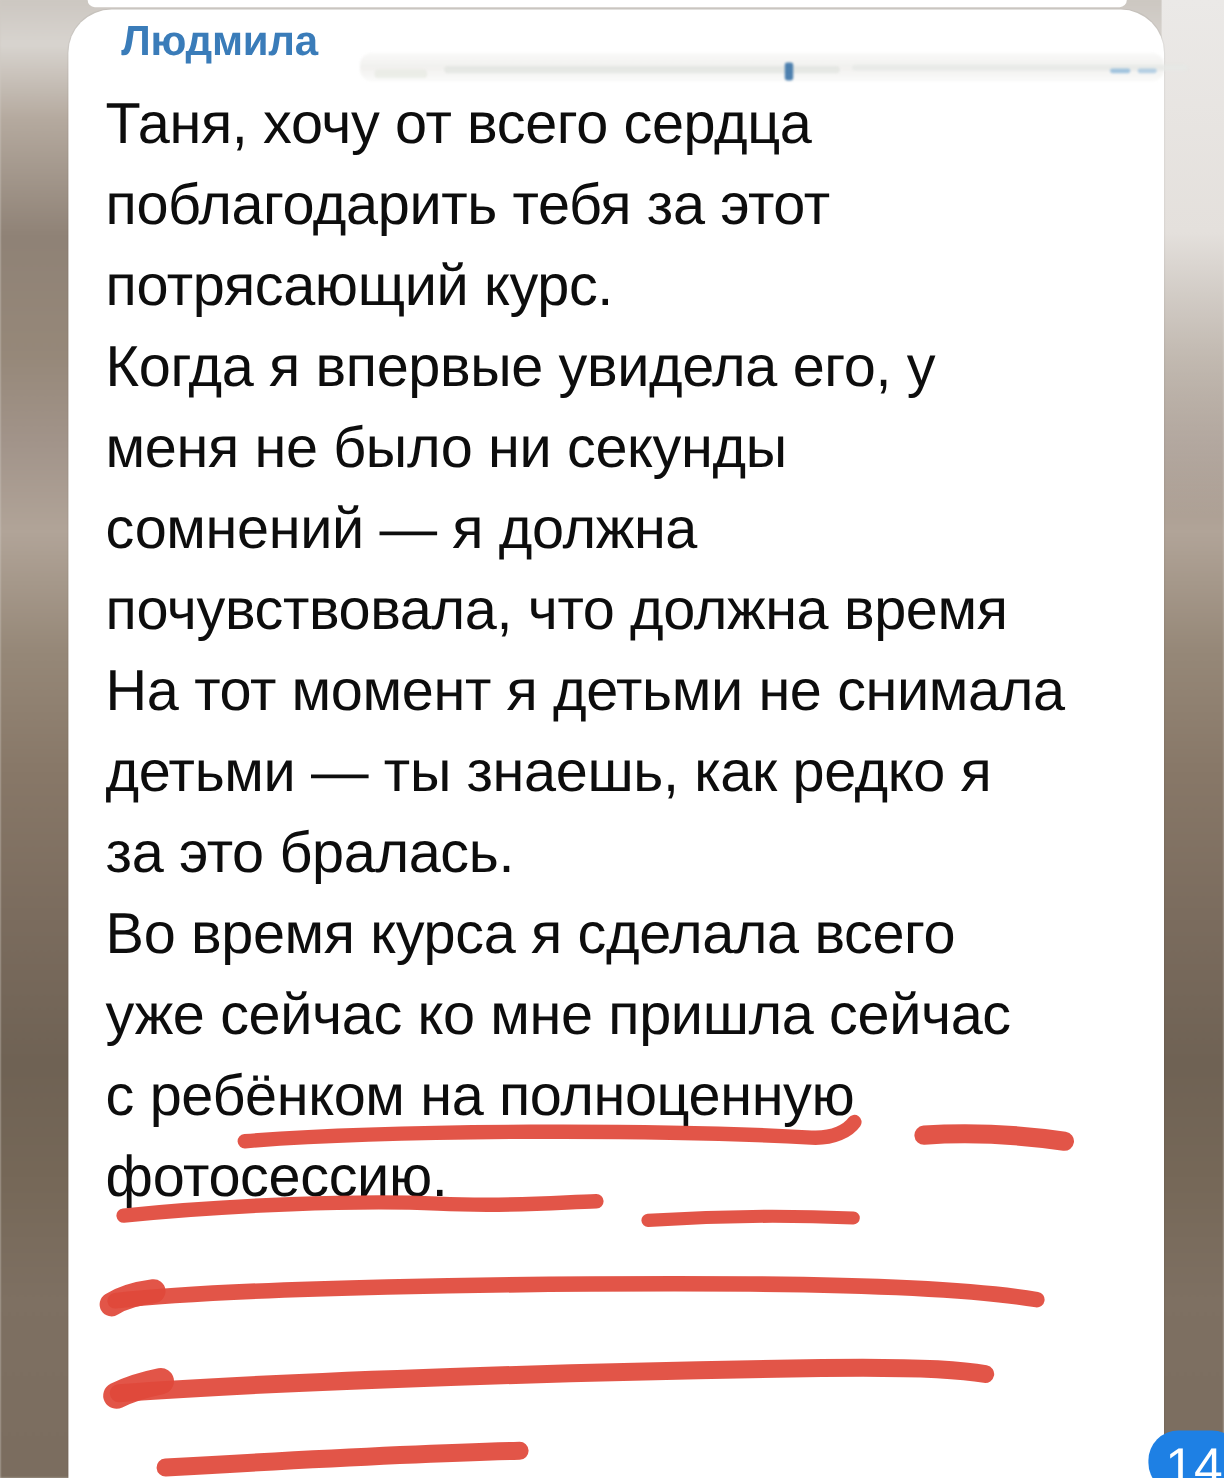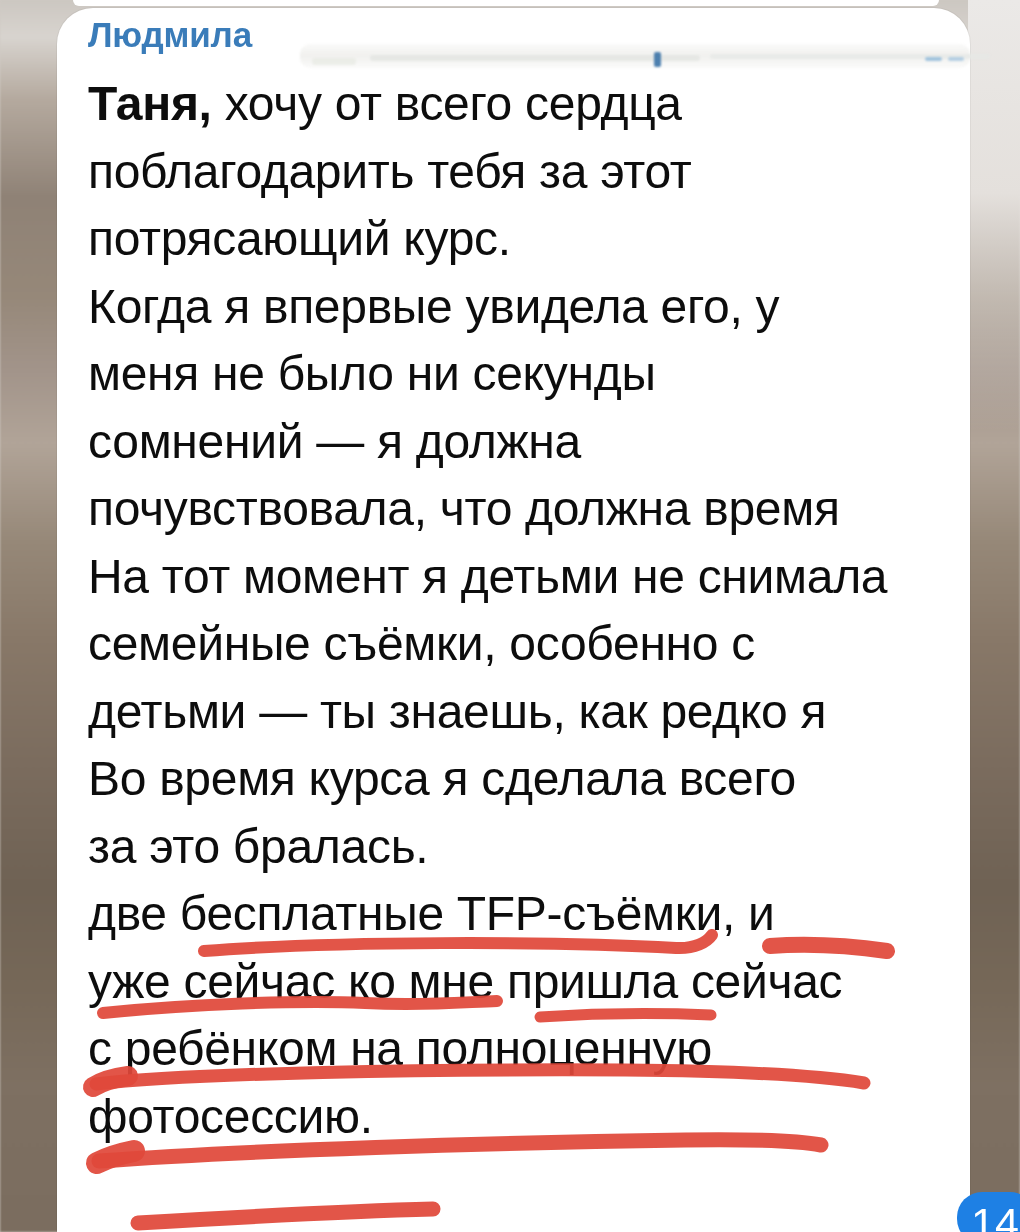--- a/index.html
+++ b/index.html
@@ -23,21 +23,21 @@
   .prev-bubble{
     position:absolute;left:73px;top:0;width:866px;height:6px;
     background:#ffffff;border-radius:0 0 14px 14px;
   }
   .bubble{
     position:absolute;left:57px;top:8px;width:913px;height:1224px;
     background:var(--bubble_white,#fff);border-radius:36px 36px 0 0;
     box-shadow:0 0 0 1px rgba(0,0,0,0.045);
   }
   .sender{
-    position:absolute;left:31px;top:7px;
+    position:absolute;left:44px;top:7px;
     font-size:35px;font-weight:700;letter-spacing:-0.2px;
     color:var(--sender_name_blue,#3a7cb9);white-space:nowrap;text-align:center;
   }
   .redact{
     position:absolute;left:243px;top:36px;width:670px;height:24px;
     background:linear-gradient(180deg,rgba(236,235,232,0.25),rgba(229,228,224,0.55),rgba(236,235,232,0.2));
     border-radius:10px;filter:blur(1px);
   }
   .smudge{position:absolute;border-radius:3px;}
   .sm1{left:70px;top:11px;width:330px;height:6px;background:#e2e4e0;opacity:.75;}
@@ -45,21 +45,21 @@
   .sm3{left:12px;top:14px;width:44px;height:7px;background:#e4e8e0;opacity:.6;}
   .blue-tick{left:354px;top:8px;width:7px;height:15px;background:#3c74a8;opacity:.9;border-radius:2px;filter:blur(0.5px);}
   .blue-dash1{left:625px;top:13px;width:17px;height:4px;background:#8fb9da;opacity:.8;}
   .blue-dash2{left:648px;top:13px;width:16px;height:4px;background:#9dc2de;opacity:.7;}
   .msg{
     position:absolute;left:31px;top:62px;width:880px;
     font-size:48px;line-height:67.5px;letter-spacing:-0.3px;
     color:var(--message_text,#0d0d0d);
   }
   .tline{white-space:nowrap;height:67.5px;}
-  .tline b{font-weight:700;}
+  .tline b{font-weight:400;}
   .ink{position:absolute;left:0;top:0;width:1020px;height:1232px;pointer-events:none;}
   .ink path{stroke:var(--ink_red,#e0483a);fill:none;stroke-linecap:round;opacity:.93;}
   .badge{
     position:absolute;left:957px;top:1192px;width:78px;height:52px;
     background:var(--badge_blue,#1e80e4);border-radius:25px;
     color:#ffffff;font-size:43px;line-height:1;
     display:flex;align-items:flex-start;padding:10px 0 0 14px;box-sizing:border-box;
   }
 </style>
 </head>
@@ -82,25 +82,23 @@
     </div>
     <div class="msg">
         <div class="tline"><b>Таня,</b><span> хочу от всего сердца</span></div>
         <div class="tline">поблагодарить тебя за этот</div>
         <div class="tline">потрясающий курс.</div>
         <div class="tline">Когда я впервые увидела его, у</div>
         <div class="tline">меня не было ни секунды</div>
         <div class="tline">сомнений — я должна</div>
         <div class="tline">почувствовала, что должна время</div>
         <div class="tline">На тот момент я детьми не снимала</div>
-        <div class="tline">семейные съёмки, особенно с</div>
         <div class="tline">детьми — ты знаешь, как редко я</div>
+        <div class="tline">за это бралась.</div>
         <div class="tline">Во время курса я сделала всего</div>
-        <div class="tline">за это бралась.</div>
-        <div class="tline">две бесплатные TFP-съёмки, и</div>
         <div class="tline">уже сейчас ко мне пришла сейчас</div>
         <div class="tline">с ребёнком на полноценную</div>
         <div class="tline">фотосессию.</div>
       </div>
   </div>
 
   <svg class="ink" viewBox="0 0 1020 1232" xmlns="http://www.w3.org/2000/svg">
       <path d="M204,951 C330,941 555,941 676,948 C695,949 707,942 712,935" stroke-width="12"></path>
       <path d="M770,946 C812,943 852,946 887,951" stroke-width="16"></path>
       <path d="M103,1013 C190,1004 300,1000 365,1003 C425,1006 465,1002 497,1001" stroke-width="12"></path>

